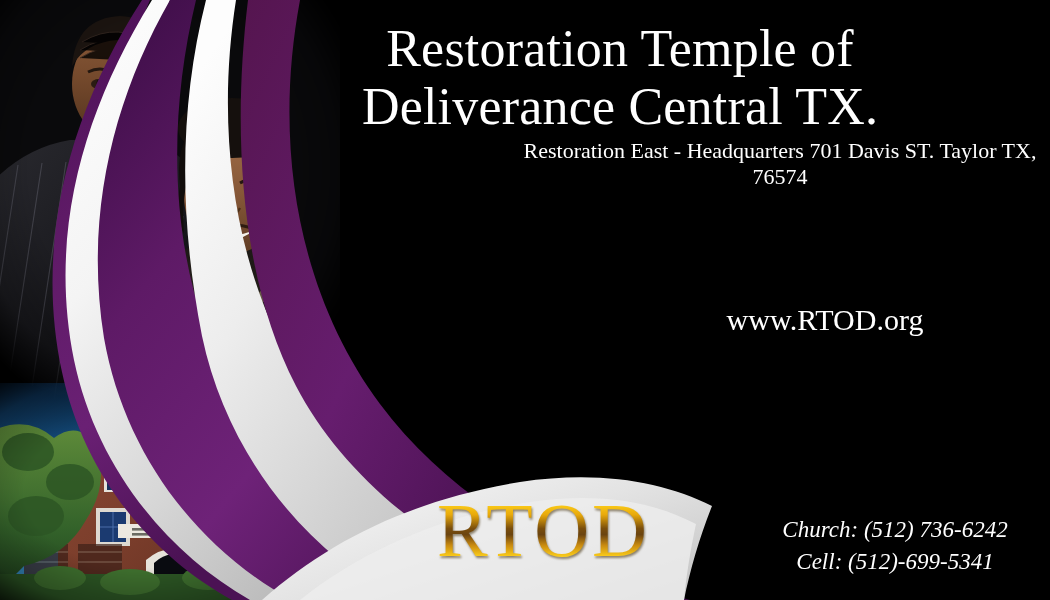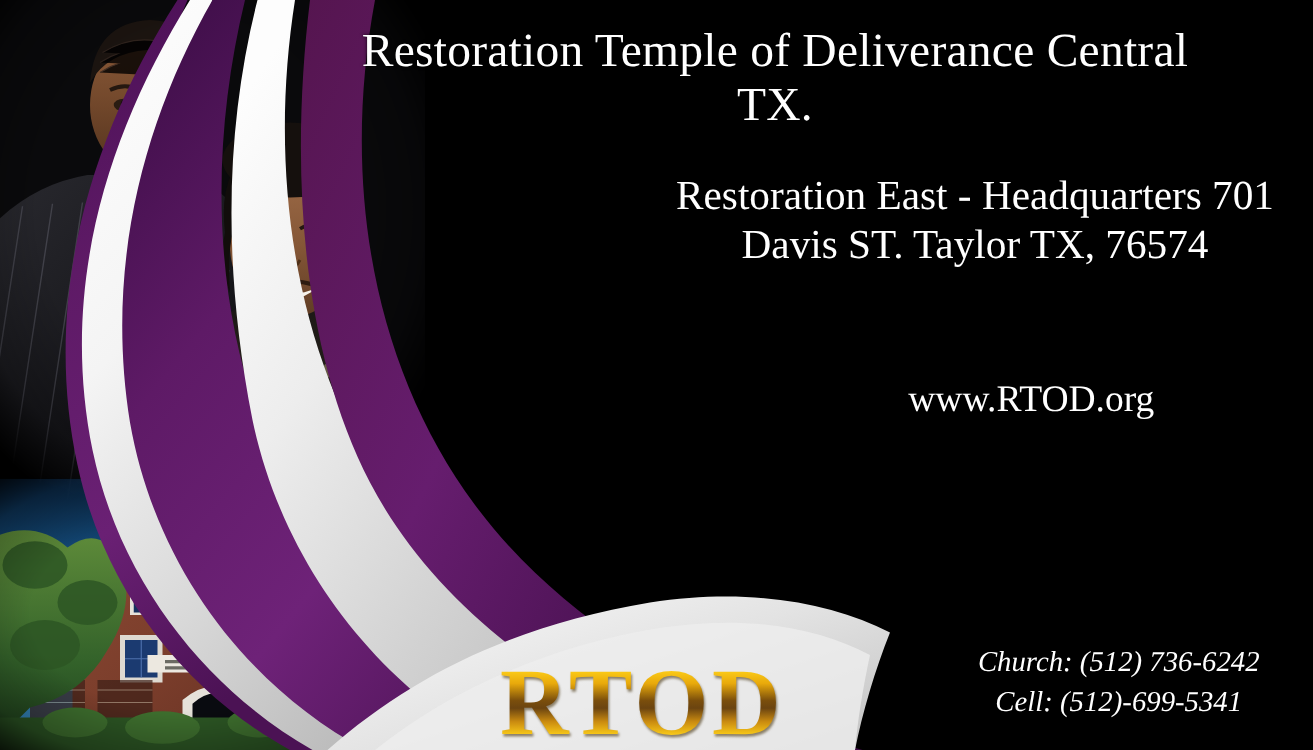--- a/index.html
+++ b/index.html
@@ -16,25 +16,25 @@
     overflow:hidden;
   }
   #artwork { position:absolute; inset:0; width:1050px; height:600px; }
 
   
   .txt { position:absolute; color:#fff; text-align:center; line-height:1.12;
          text-shadow:0 0 3px rgba(0,0,0,.9); white-space:pre-line; }
 
   #org-title {
     left:270px; top:20px; width:700px;
-    font-size:38px; letter-spacing:.2px;
+    font-size:52px; letter-spacing:.2px;
   }
   #hq-address {
     left:520px; top:138px; width:520px;
-    font-size:33px; line-height:1.18;
+    font-size:22px; line-height:1.18;
   }
   #web-line {
     left:600px; top:303px; width:450px;
     font-size:30px;
   }
   #email-line {
     left:600px; top:345px; width:450px;
     font-size:31px;
   }
   #mailing-block {
@@ -45,23 +45,23 @@
     left:740px; top:514px; width:310px;
     font-size:23px; line-height:1.38;font-style:italic;
   }
   #pastor-names {
     left:20px; top:313px; width:320px;
     font-size:20px; line-height:1.40;
   }
 
   
   #rtod-logo {
-    position:absolute; left:400px; top:524px; width:250px;
-    text-align:left;
-    font-size:76px; font-weight:700; letter-spacing:3px;
+    position:absolute; left:400px; top:492px; width:250px;
+    text-align:right;
+    font-size:76px; font-weight:400; letter-spacing:3px;
     line-height:1;
     background:linear-gradient(180deg,
        #FFE873 0%, #FFD21A 14%, #E8A90B 30%,
        #7A4E0C 48%, #6B4410 56%, #C98A10 70%,
        #FFD21A 86%, #FFF0A0 100%);
     -webkit-background-clip:text; background-clip:text;
     -webkit-text-fill-color:transparent; color:transparent;
     filter:drop-shadow(1px 2px 1px rgba(60,40,0,.55));
   }
 </style>

